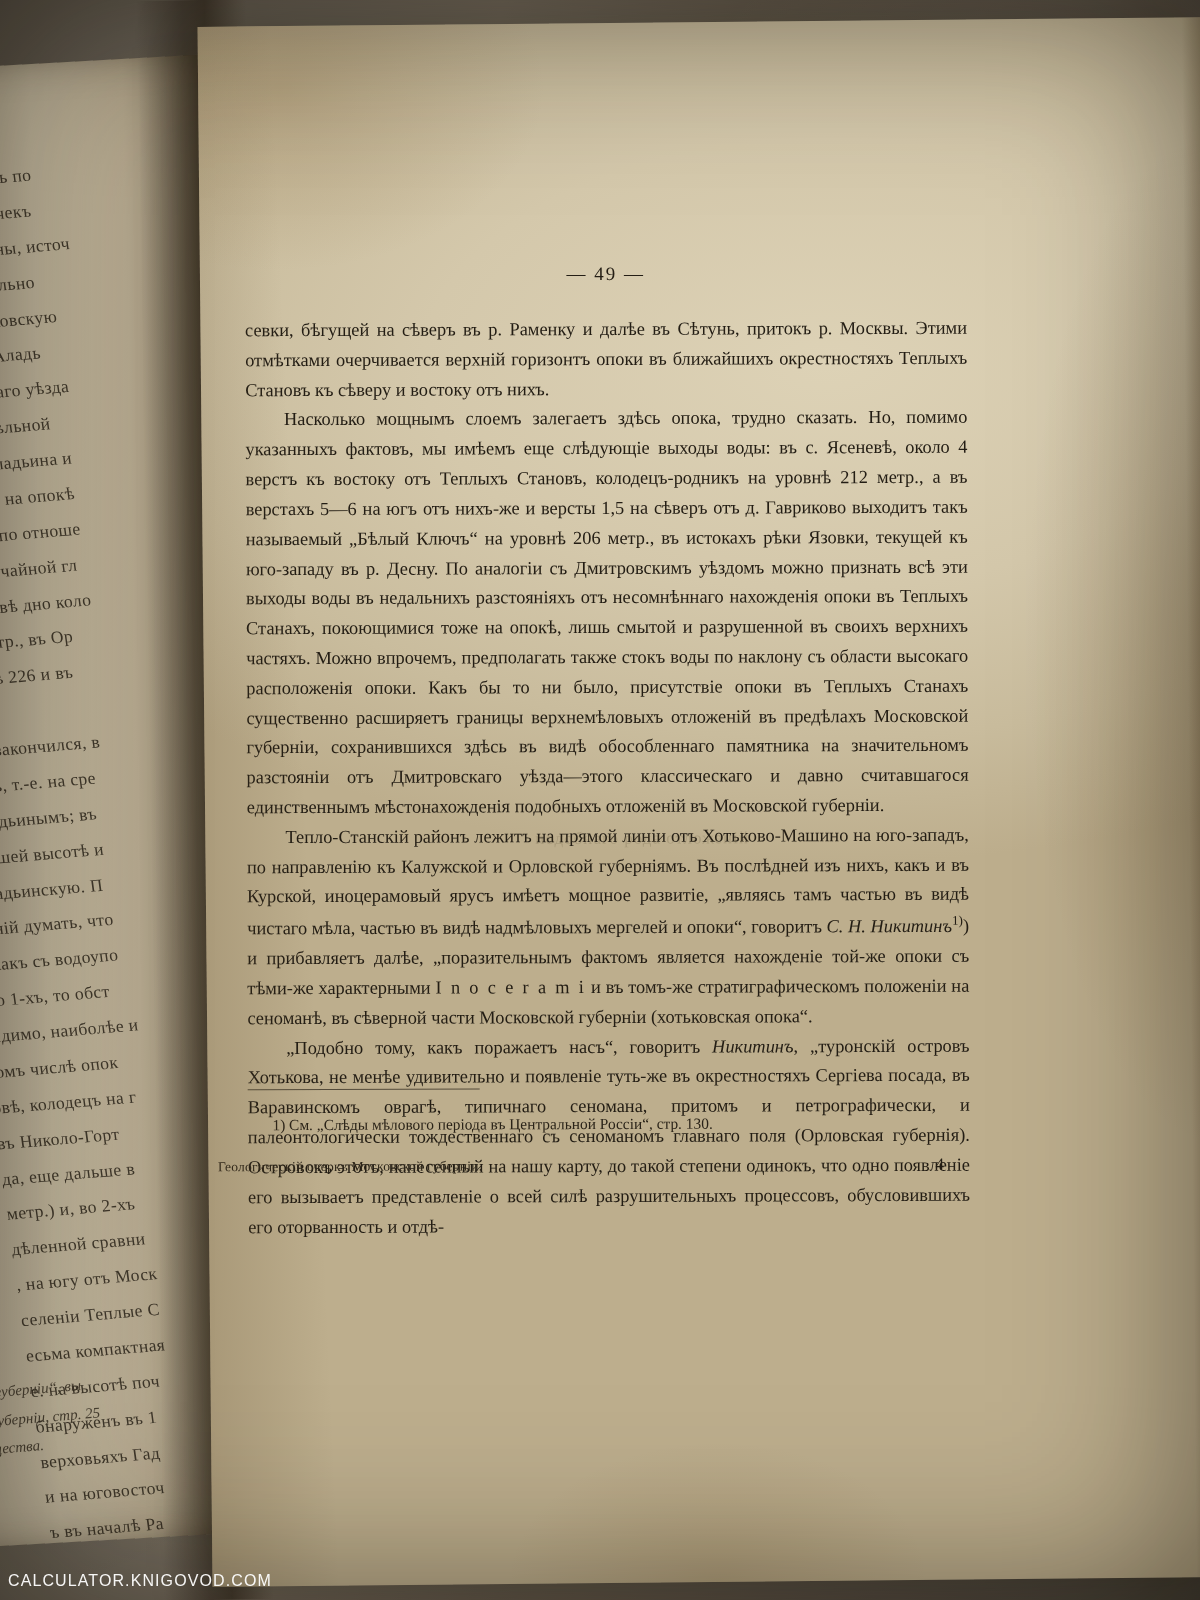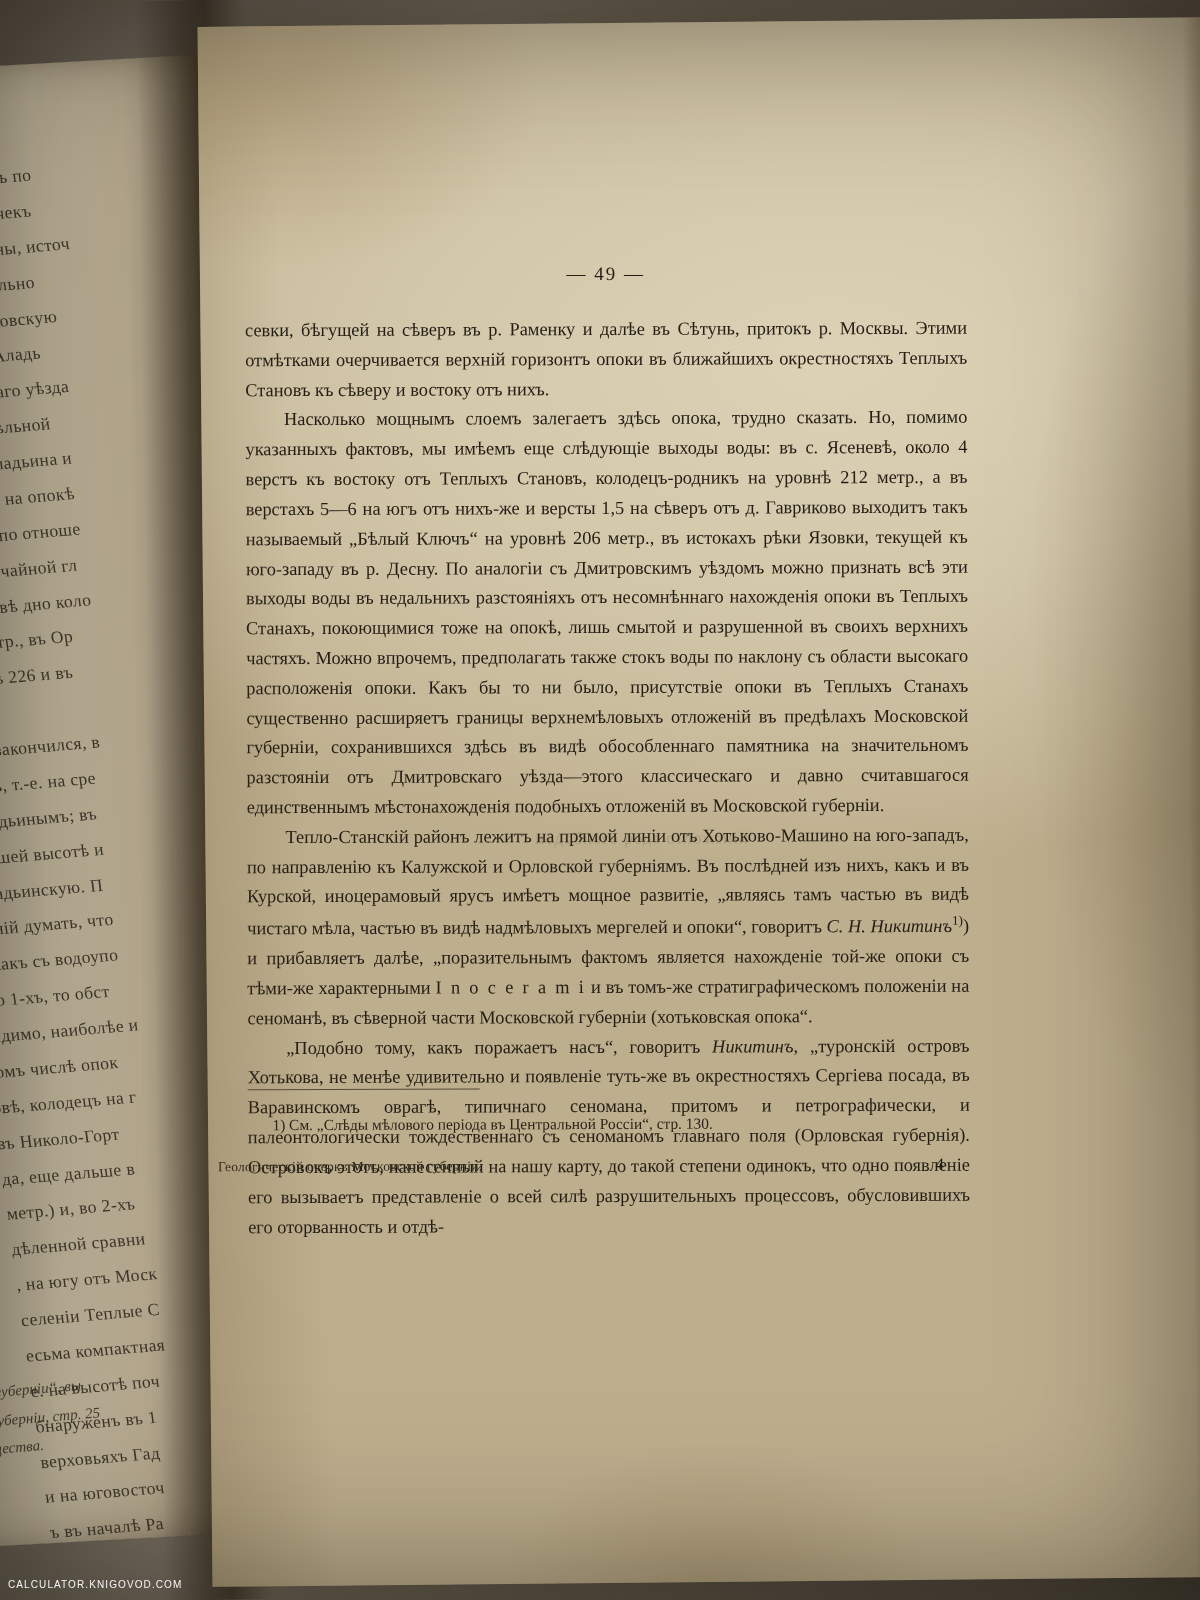--- a/index.html
+++ b/index.html
@@ -186,21 +186,21 @@
     letter-spacing: 1px;
     transform: rotate(0.3deg);
     pointer-events: none;
   }
 
   .watermark {
     position: absolute;
     left: 8px;
     bottom: 10px;
     font-family: "Liberation Sans", sans-serif;
-    font-size: 10px;
+    font-size: 16px;
     letter-spacing: 1.1px;
     color: #ffffff;
     opacity: 0.95;
   }
   .vignette {
     position: absolute;
     inset: 0;
     pointer-events: none;
     box-shadow: inset 0 0 180px rgba(20,14,6,0.55);
   }

